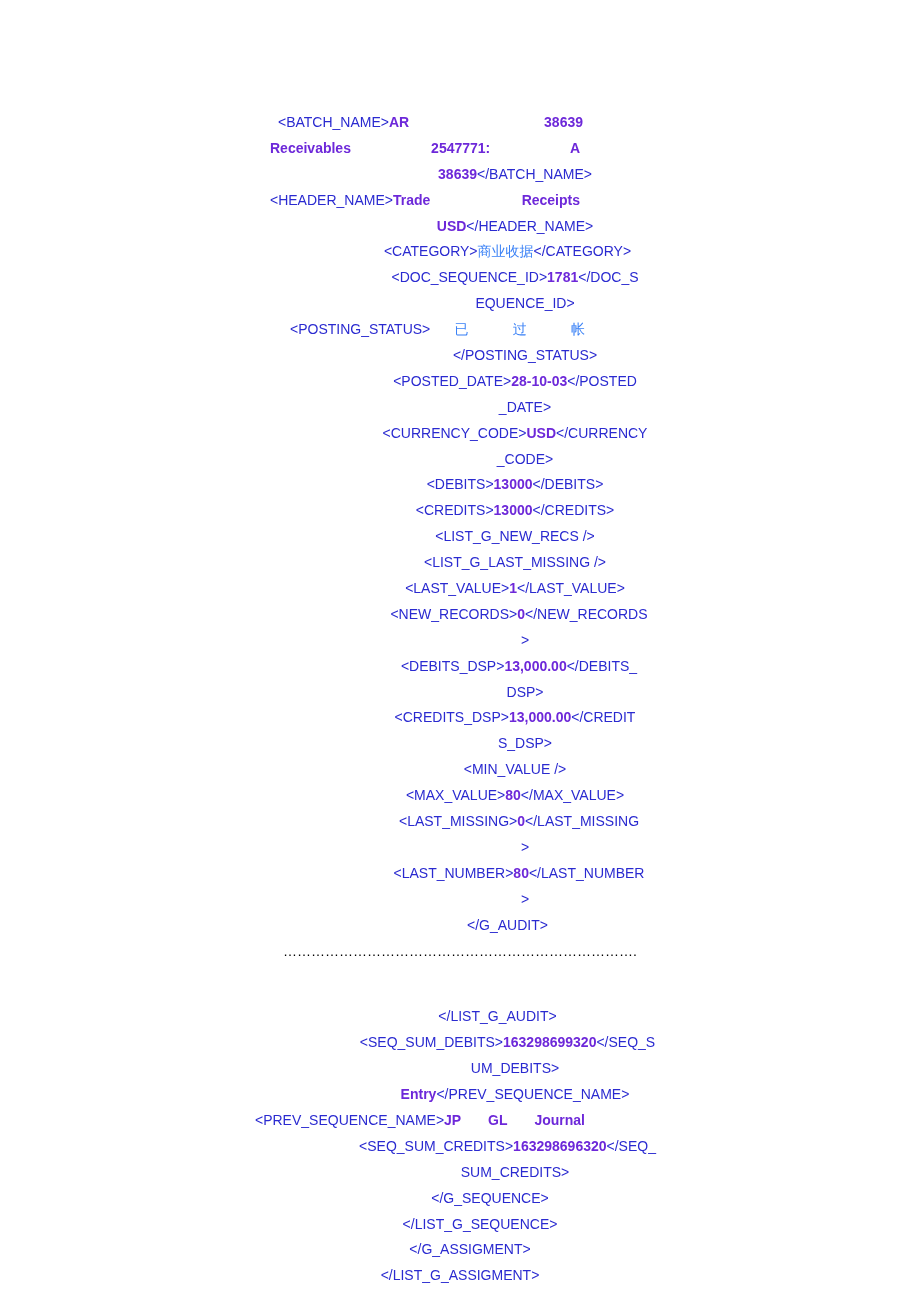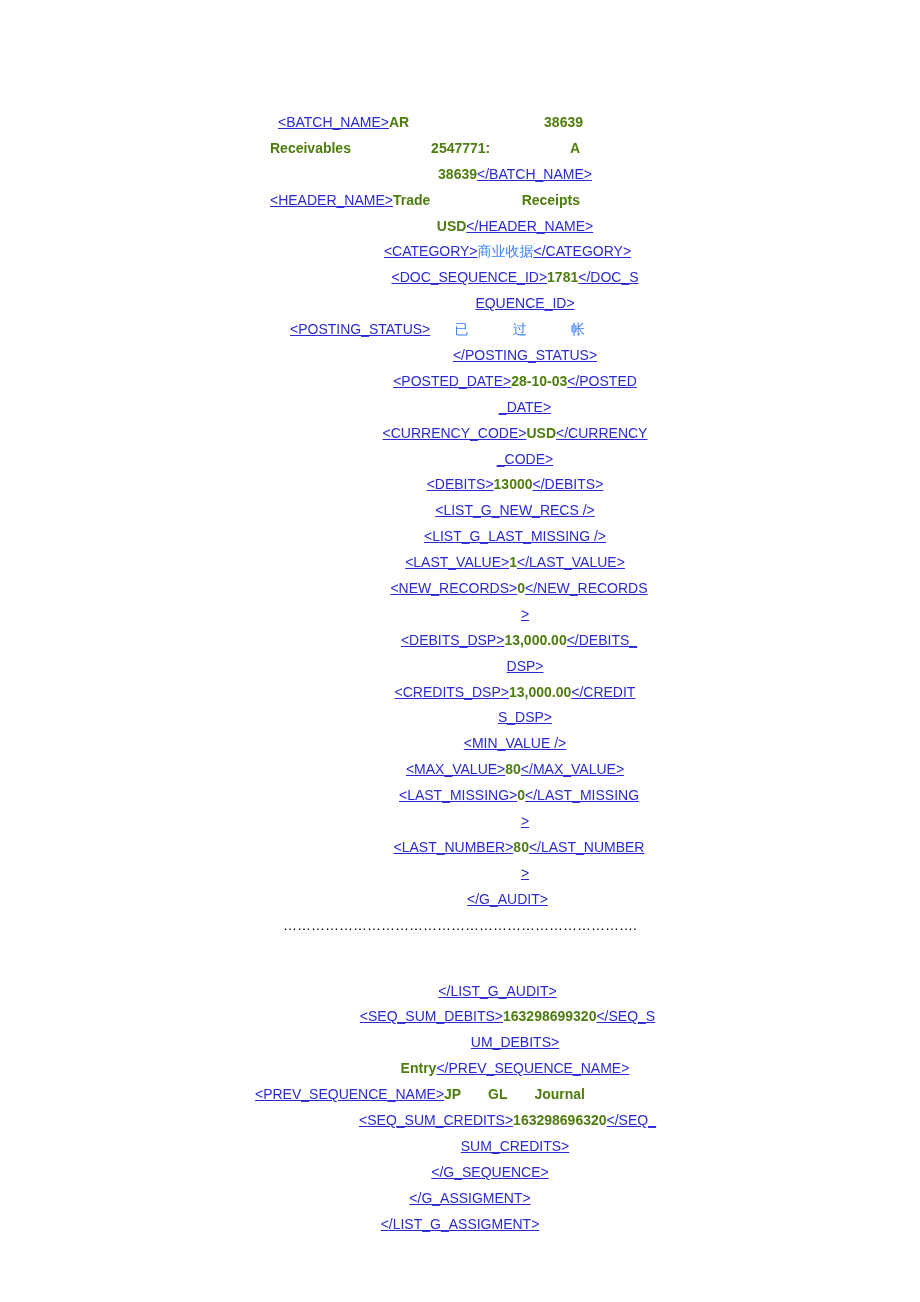--- a/index.html
+++ b/index.html
@@ -7,22 +7,22 @@
     padding: 0;
     background: #fff;
     font-family: "Microsoft YaHei", Arial, sans-serif;
     font-size: 14px;
     line-height: 1.85;
     width: 920px;
   }
   .page {
     padding: 110px 160px 40px 160px;
   }
-  .tag { color: #2a2ad0; text-decoration: underline; }
-  .txt-bold { color: #4d7c0f; font-weight: bold; }
+  .tag { color: #2a2ad0; }
+  .txt-bold { color: #6d28d9; font-weight: bold; }
   .txt { color: #3b82f6; }
   .dots { color: #000; letter-spacing: 0px; }
   .ind-1 { padding-left: 20px; }
   .ind-2 { padding-left: 40px; }
   .ind-3 { padding-left: 60px; }
   .ind-4 { padding-left: 75px; margin-top: 40px; }
   .ind-5 { padding-left: 95px; }
   .ind-6 { padding-left: 110px; }
   .ind-65 { padding-left: 118px; }
   .ind-7 { padding-left: 130px; }
@@ -80,20 +80,23 @@
     <span class="tag">&lt;CURRENCY_CODE&gt;</span><span class="txt-bold">USD</span><span class="tag">&lt;/CURRENCY</span>
   </div>
   <div class="line ind-7">
     <span class="tag">_CODE&gt;</span>
   </div>
 
   <div class="line ind-6">
     <span class="tag">&lt;DEBITS&gt;</span><span class="txt-bold">13000</span><span class="tag">&lt;/DEBITS&gt;</span>
   </div>
 
+  <div class="line ind-6">
+    <span class="tag">&lt;CREDITS&gt;</span><span class="txt-bold">13000</span><span class="tag">&lt;/CREDITS&gt;</span>
+  </div>
 
   <div class="line ind-6">
     <span class="tag">&lt;LIST_G_NEW_RECS /&gt;</span>
   </div>
 
   <div class="line ind-6">
     <span class="tag">&lt;LIST_G_LAST_MISSING /&gt;</span>
   </div>
 
   <div class="line ind-6">
@@ -173,20 +176,23 @@
     <span class="tag">&lt;SEQ_SUM_CREDITS&gt;</span><span class="txt-bold">163298696320</span><span class="tag">&lt;/SEQ_</span>
   </div>
   <div class="line ind-6">
     <span class="tag">SUM_CREDITS&gt;</span>
   </div>
 
   <div class="line ind-3">
     <span class="tag">&lt;/G_SEQUENCE&gt;</span>
   </div>
 
+  <div class="line ind-2">
+    <span class="tag">&lt;/LIST_G_SEQUENCE&gt;</span>
+  </div>
 
   <div class="line ind-1">
     <span class="tag">&lt;/G_ASSIGMENT&gt;</span>
   </div>
 
   <div class="line">
     <span class="tag">&lt;/LIST_G_ASSIGMENT&gt;</span>
   </div>
 
 </div>

